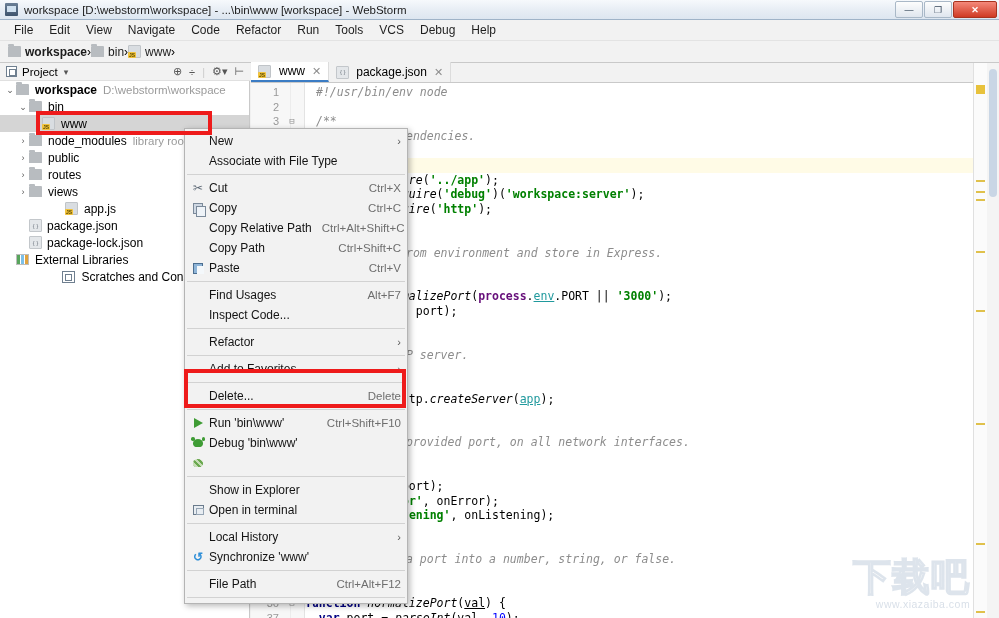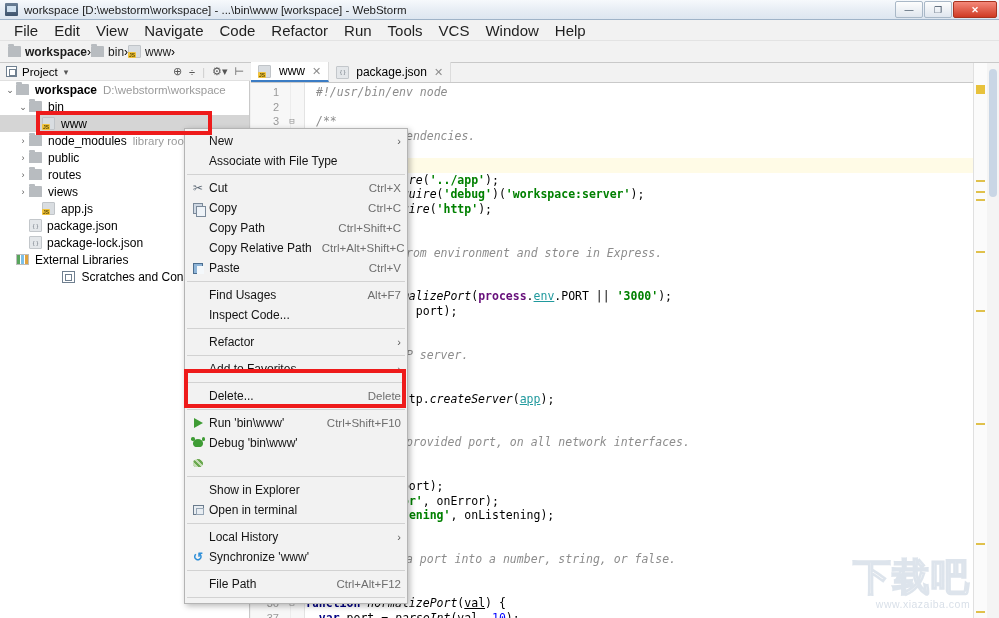--- a/index.html
+++ b/index.html
@@ -42,21 +42,21 @@
     border-color: #a8331f; color: #fff; width: 44px; font-weight: bold;
   }
 
   
   .menubar {
     position: absolute; top: 20px; left: 0; width: 999px; height: 21px;
     background: #f2f2f2; border-bottom: 1px solid #e3e3e3;
     display: flex; align-items: center; padding-left: 6px;
   }
   .menu-item {
-    padding: 2px 8px; font-size: 15px; color: #1f1f1f; cursor: default;
+    padding: 2px 8px; font-size: 12px; color: #1f1f1f; cursor: default;
     white-space: nowrap;
   }
 
   
   .navbar {
     position: absolute; top: 41px; left: 0; width: 999px; height: 22px;
     background: #f2f2f2; border-bottom: 1px solid #c9c9c9;
     display: flex; align-items: center; padding-left: 8px;
   }
   .crumb { display: flex; align-items: center; font-size: 12px; color: #1c1c1c; }
@@ -335,21 +335,21 @@
   <div class="menubar" id="menubar">
       <div class="menu-item">File</div>
       <div class="menu-item">Edit</div>
       <div class="menu-item">View</div>
       <div class="menu-item">Navigate</div>
       <div class="menu-item">Code</div>
       <div class="menu-item">Refactor</div>
       <div class="menu-item">Run</div>
       <div class="menu-item">Tools</div>
       <div class="menu-item">VCS</div>
-      <div class="menu-item">Window</div>
+      <div class="menu-item">Debug</div>
       <div class="menu-item">Help</div>
     </div>
 
   <div class="navbar">
     <div id="crumbs" style="display:flex;align-items:center;">
         <div class="crumb bold">
           <span class="folder-ico"></span>
           <span>workspace</span>
         </div>
         <span class="sep">›</span>
@@ -410,21 +410,21 @@
       <div class="tree-row" style="padding-left: 17px;">
         <span class="arrow">›</span>
         <span class="folder-ico"></span>
         <span class="tree-label">routes</span>
       </div>
       <div class="tree-row" style="padding-left: 17px;">
         <span class="arrow">›</span>
         <span class="folder-ico"></span>
         <span class="tree-label">views</span>
       </div>
-      <div class="tree-row" style="padding-left: 30px;">
+      <div class="tree-row" style="padding-left: 30px; margin-left: 23px;">
         <span class="arrow"></span>
         <span class="js-ico"></span>
         <span class="tree-label">app.js</span>
       </div>
       <div class="tree-row" style="padding-left: 17px;">
         <span class="arrow"></span>
         <span class="json-ico"></span>
         <span class="tree-label">package.json</span>
       </div>
       <div class="tree-row" style="padding-left: 17px;">
@@ -685,27 +685,27 @@
       </div>
       <div class="mrow">
         <span class="mi">
           <span class="ic-copy"></span>
         </span>
         <span class="mlabel">Copy</span>
         <span class="mkey">Ctrl+C</span>
       </div>
       <div class="mrow">
         <span class="mi"></span>
+        <span class="mlabel">Copy Relative Path</span>
+        <span class="mkey">Ctrl+Alt+Shift+C</span>
+      </div>
+      <div class="mrow">
+        <span class="mi"></span>
         <span class="mlabel">Copy Path</span>
         <span class="mkey">Ctrl+Shift+C</span>
-      </div>
-      <div class="mrow">
-        <span class="mi"></span>
-        <span class="mlabel">Copy Relative Path</span>
-        <span class="mkey">Ctrl+Alt+Shift+C</span>
       </div>
       <div class="mrow">
         <span class="mi">
           <span class="ic-paste"></span>
         </span>
         <span class="mlabel">Paste</span>
         <span class="mkey">Ctrl+V</span>
       </div>
       <div class="msep"></div>
       <div class="mrow">

